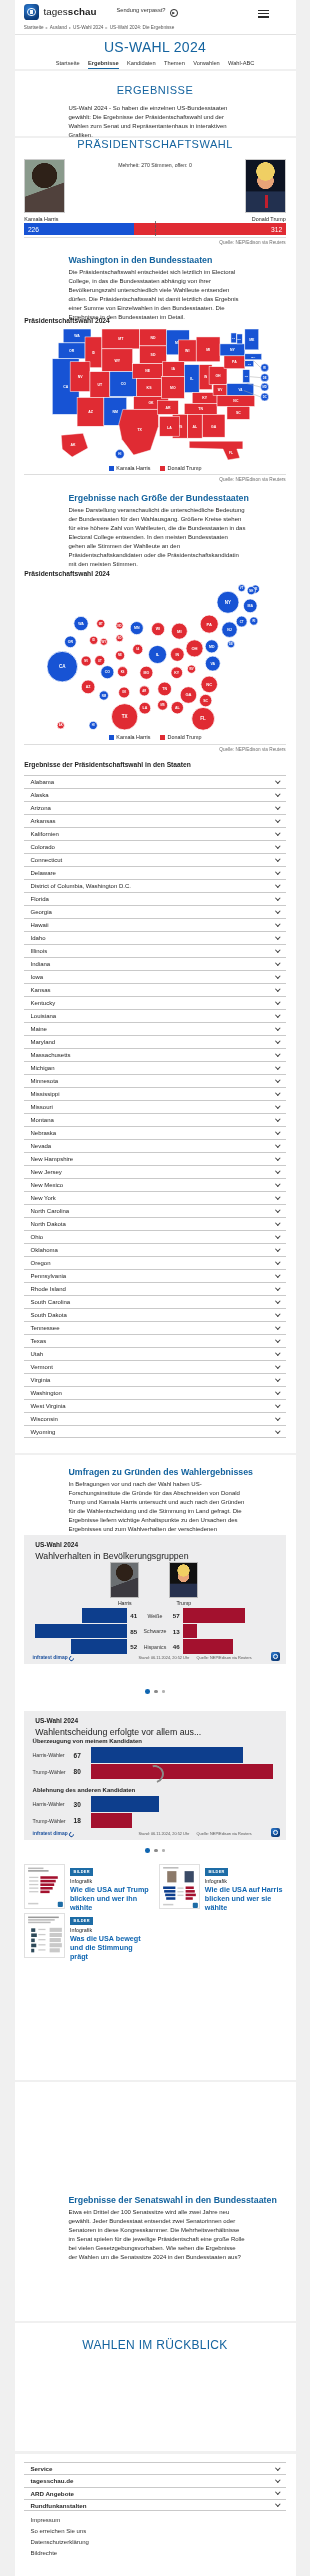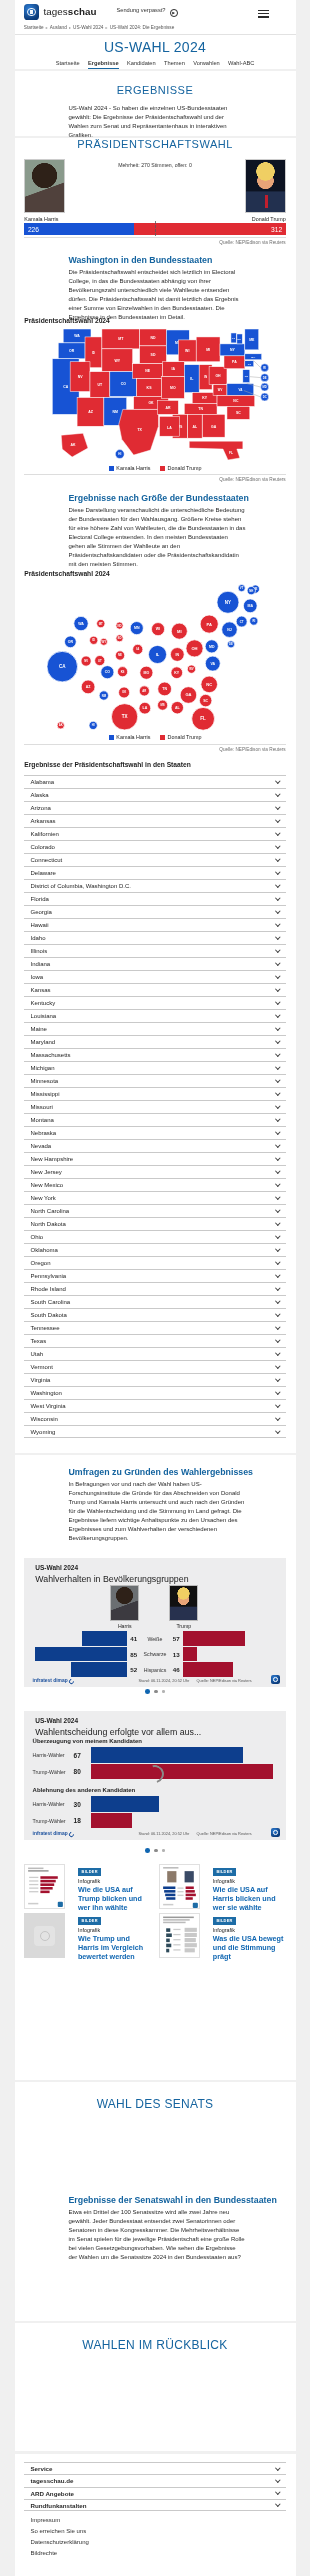--- a/index.html
+++ b/index.html
@@ -100,21 +100,21 @@
   .mlab { width:41px; font-size:5.2px; color:#333; }
   .mval { width:17.6px; font-size:6.5px; font-weight:700; color:#1d1d1d; }
   .mbar { height:15.5px; }
   .mbar.blue { background:#0d3e8d; } .mbar.red { background:#a3112e; }
   .spin { position:absolute; left:122px; top:54px; width:17.6px; height:17.6px; border:2.1px solid #8a8a8a; border-left-color:transparent; border-bottom-color:transparent; border-radius:50%; transform:rotate(30deg); }
   .dots { position:absolute; width:100%; display:flex; justify-content:center; align-items:center; gap:4.1px; }
   .dot { border-radius:50%; cursor:pointer; }
   .teasers { position:absolute; left:9.8px; right:9.8px; display:grid; grid-template-columns:1fr 1fr; column-gap:8.3px; row-gap:4.1px; }
   .teaser { display:flex; height:45px; cursor:pointer; }
   .thumb { width:41px; height:45px; flex:none; background:#fff; border:0.5px solid #e0e0e0; position:relative; overflow:hidden; }
-  .tinfo { padding-left:4.7px; padding-top:1px;margin-left:8px; }
+  .tinfo { padding-left:4.7px; padding-top:1px; }
   .badge { display:inline-block; background:#1d6ca6; color:#fff; font-size:3.9px; font-weight:700; letter-spacing:0.3px; padding:1.3px 3.6px; }
   .tkick { font-size:5.4px; color:#222; margin-top:2.1px; }
   .ttitle { font-size:7.2px; line-height:1.25; font-weight:700; color:#1066b1; margin-top:1.6px; }
   .thumb.gray { background:#d9d9d9; border:none; display:flex; align-items:center; justify-content:center; }
   .thumb.gray .ph { width:20.7px; height:20.7px; border-radius:4.1px; background:#e3e3e3; display:flex; align-items:center; justify-content:center; }
   .thumb.gray .ph i { width:10.3px; height:10.3px; border:1.6px solid #c5c5c5; border-radius:50%; }
 
   
   .house { height:101px; } .senate { height:239px; } .review { height:128px; }
   .cent-head { position:absolute; width:100%; text-align:center; font-size:12px; font-weight:500; color:#15649f; letter-spacing:0.3px; }
@@ -627,21 +627,21 @@
           <span>Wyoming</span>
           <span class="chev"></span>
         </div>
       </div>
   </section>
 
   <section class="card polls">
     <h3 class="h2b" style="top:11.4px">Umfragen zu Gründen des Wahlergebnisses</h3>
     <p class="para" style="top:25px">In Befragungen vor und nach der Wahl haben US-Forschungsinstitute die Gründe für das Abschneiden von Donald Trump und Kamala Harris untersucht und auch nach den Gründen für die Wahlentscheidung und die Stimmung im Land gefragt. Die Ergebnisse liefern wichtige Anhaltspunkte zu den Ursachen des Ergebnisses und zum Wahlverhalten der verschiedenen Bevölkerungsgruppen.</p>
 
-    <div class="graycard" style="top:103px">
+    <div class="graycard" style="top:80px">
       <div class="gc-kicker">US-Wahl 2024</div>
       <div class="gc-title">Wahlverhalten in Bevölkerungsgruppen</div>
       <div class="cphoto h"></div>
       <div class="cphoto t"></div>
       <div class="cname h">Harris</div>
       <div class="cname t">Trump</div>
       <div class="demo-rows" id="demoRows">
           <div class="demo-row">
             <div class="dbl">
               <div class="dbar blue" style="width: 45px;"></div>
@@ -777,28 +777,20 @@
               <rect x="50" y="56" width="20" height="5" fill="#a3112e"></rect>
               <rect x="12" y="63" width="18" height="5" fill="#0d3e8d"></rect>
               <rect x="50" y="63" width="14" height="5" fill="#a3112e"></rect>
               <rect x="34" y="44" width="12" height="2.5" fill="#ccc"></rect>
               <rect x="34" y="51" width="12" height="2.5" fill="#ccc"></rect>
               <rect x="34" y="58" width="12" height="2.5" fill="#ccc"></rect>
               <rect x="6" y="76" width="20" height="3" fill="#ccc"></rect>
               <rect x="64" y="74" width="10" height="10" rx="2" fill="#1d6ca6"></rect>
             </svg></div>
           <div class="tinfo"><span class="badge">BILDER</span><div class="tkick">Infografik</div><div class="ttitle">Wie die USA auf Harris blicken und wer sie wählte</div></div>
-        </div>
-        <div class="teaser">
-          <div class="thumb gray">
-            <div class="ph">
-              <i></i>
-            </div>
-          </div>
-          <div class="tinfo"><span class="badge">BILDER</span><div class="tkick">Infografik</div><div class="ttitle">Wie Trump und Harris im Vergleich bewertet werden</div></div>
         </div>
         <div class="teaser">
           <div class="thumb"><svg width="41" height="45" viewBox="0 0 80 88">
               <rect x="6" y="5" width="60" height="3" fill="#999"></rect>
               <rect x="6" y="10" width="52" height="3" fill="#bbb"></rect>
               <rect x="6" y="15" width="44" height="3" fill="#bbb"></rect>
               <rect x="12" y="28" width="8" height="7" fill="#2e4a5a"></rect>
               <rect x="12" y="38" width="11" height="7" fill="#2e4a5a"></rect>
               <rect x="12" y="48" width="7" height="7" fill="#2e4a5a"></rect>
               <rect x="12" y="58" width="10" height="7" fill="#2e4a5a"></rect>
@@ -814,21 +806,20 @@
               <rect x="48" y="57" width="24" height="8" fill="#c9c9c9"></rect>
               <rect x="48" y="67" width="20" height="8" fill="#c9c9c9"></rect>
             </svg></div>
           <div class="tinfo"><span class="badge">BILDER</span><div class="tkick">Infografik</div><div class="ttitle">Was die USA bewegt und die Stimmung prägt</div></div>
         </div>
       </div>
   </section>
 
 
   <section class="card senate">
-    <h2 class="cent-head" style="top:14.5px">WAHL DES SENATS</h2>
     <h3 class="h2b" style="top:113px">Ergebnisse der Senatswahl in den Bundesstaaten</h3>
     <p class="para" style="top:126px">Etwa ein Drittel der 100 Senatssitze wird alle zwei Jahre neu gewählt. Jeder Bundesstaat entsendet zwei Senatorinnen oder Senatoren in diese Kongresskammer. Die Mehrheitsverhältnisse im Senat spielen für die jeweilige Präsidentschaft eine große Rolle bei vielen Gesetzgebungsvorhaben. Wie sehen die Ergebnisse der Wahlen um die Senatssitze 2024 in den Bundesstaaten aus?</p>
   </section>
 
   <section class="card review">
     <h2 class="cent-head" style="top:14.5px">WAHLEN IM RÜCKBLICK</h2>
   </section>
 
   <footer class="card footcard">
     <div class="facc" id="footAcc">

